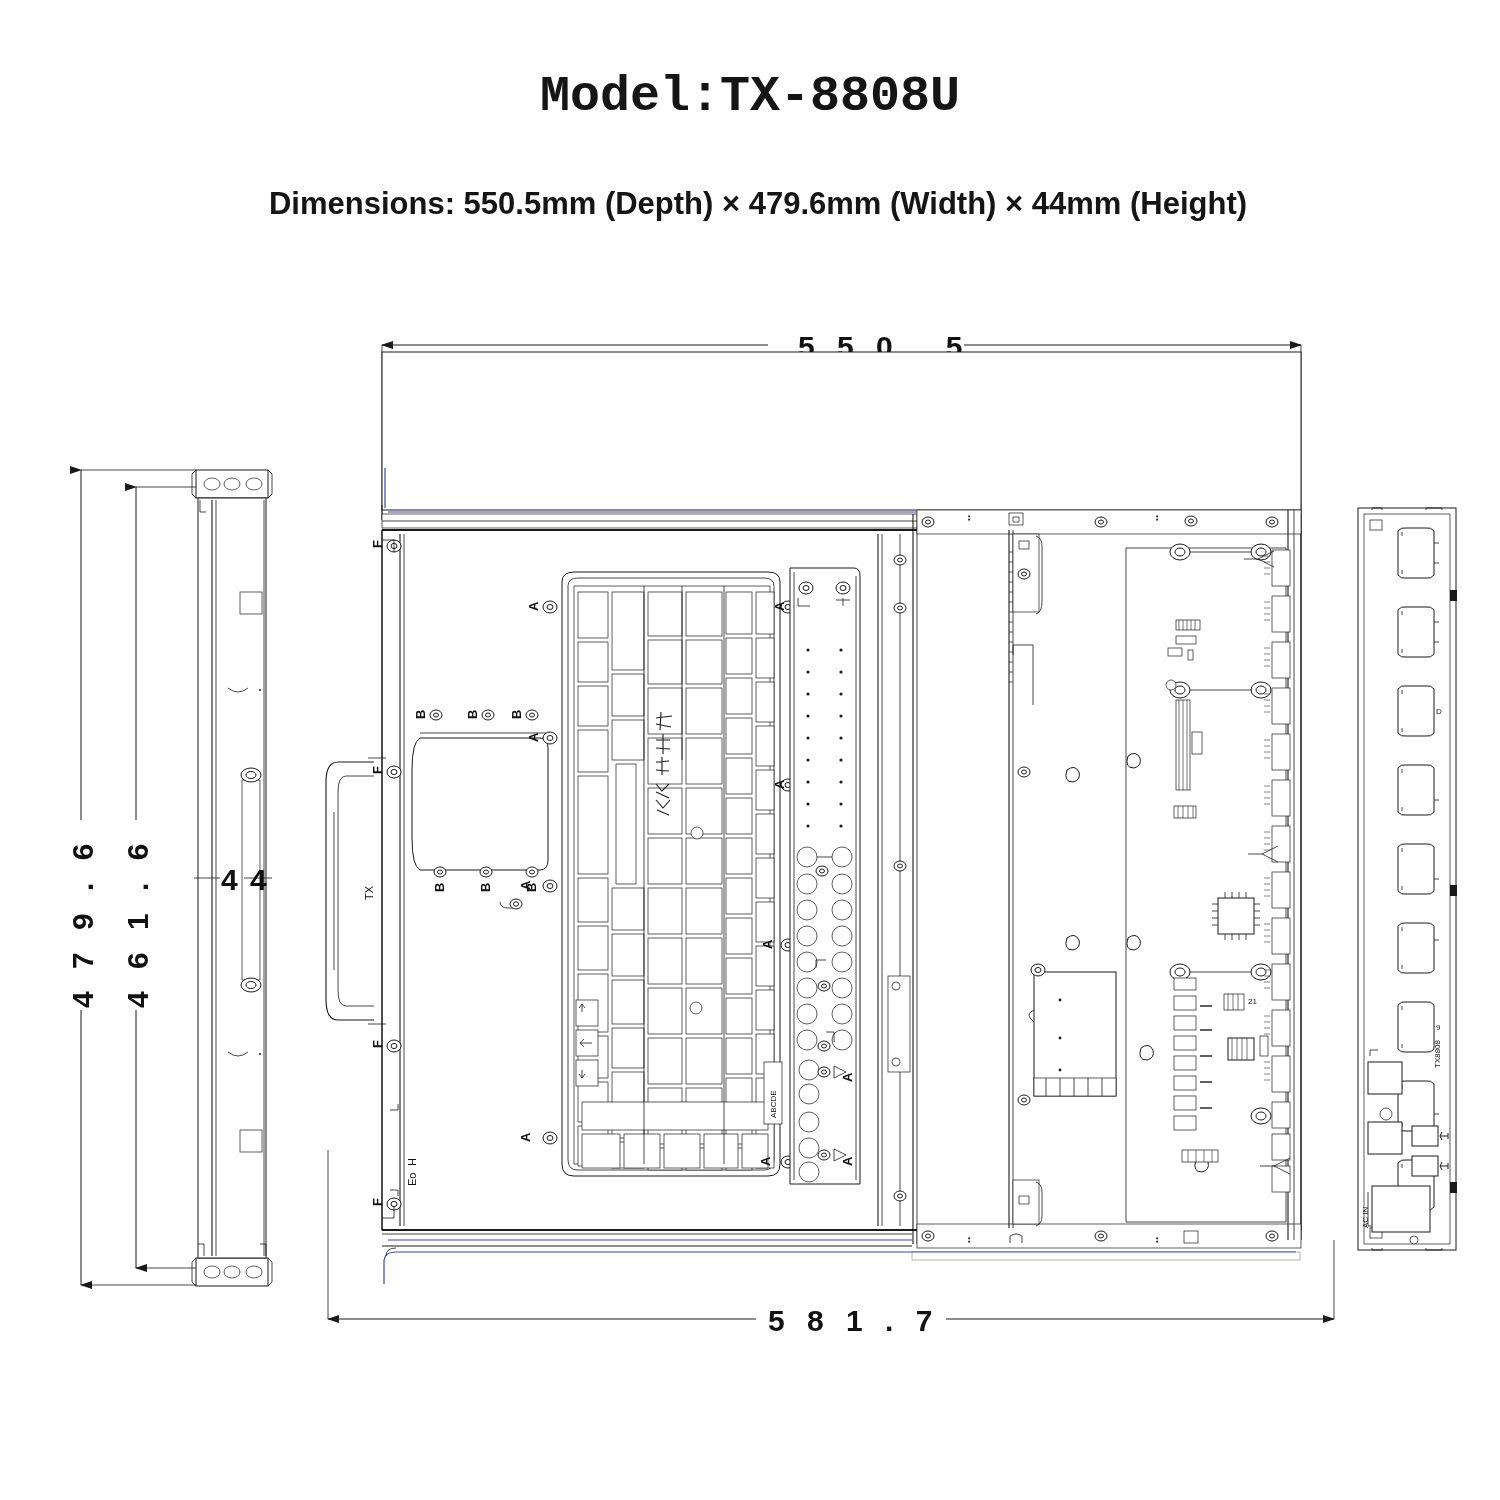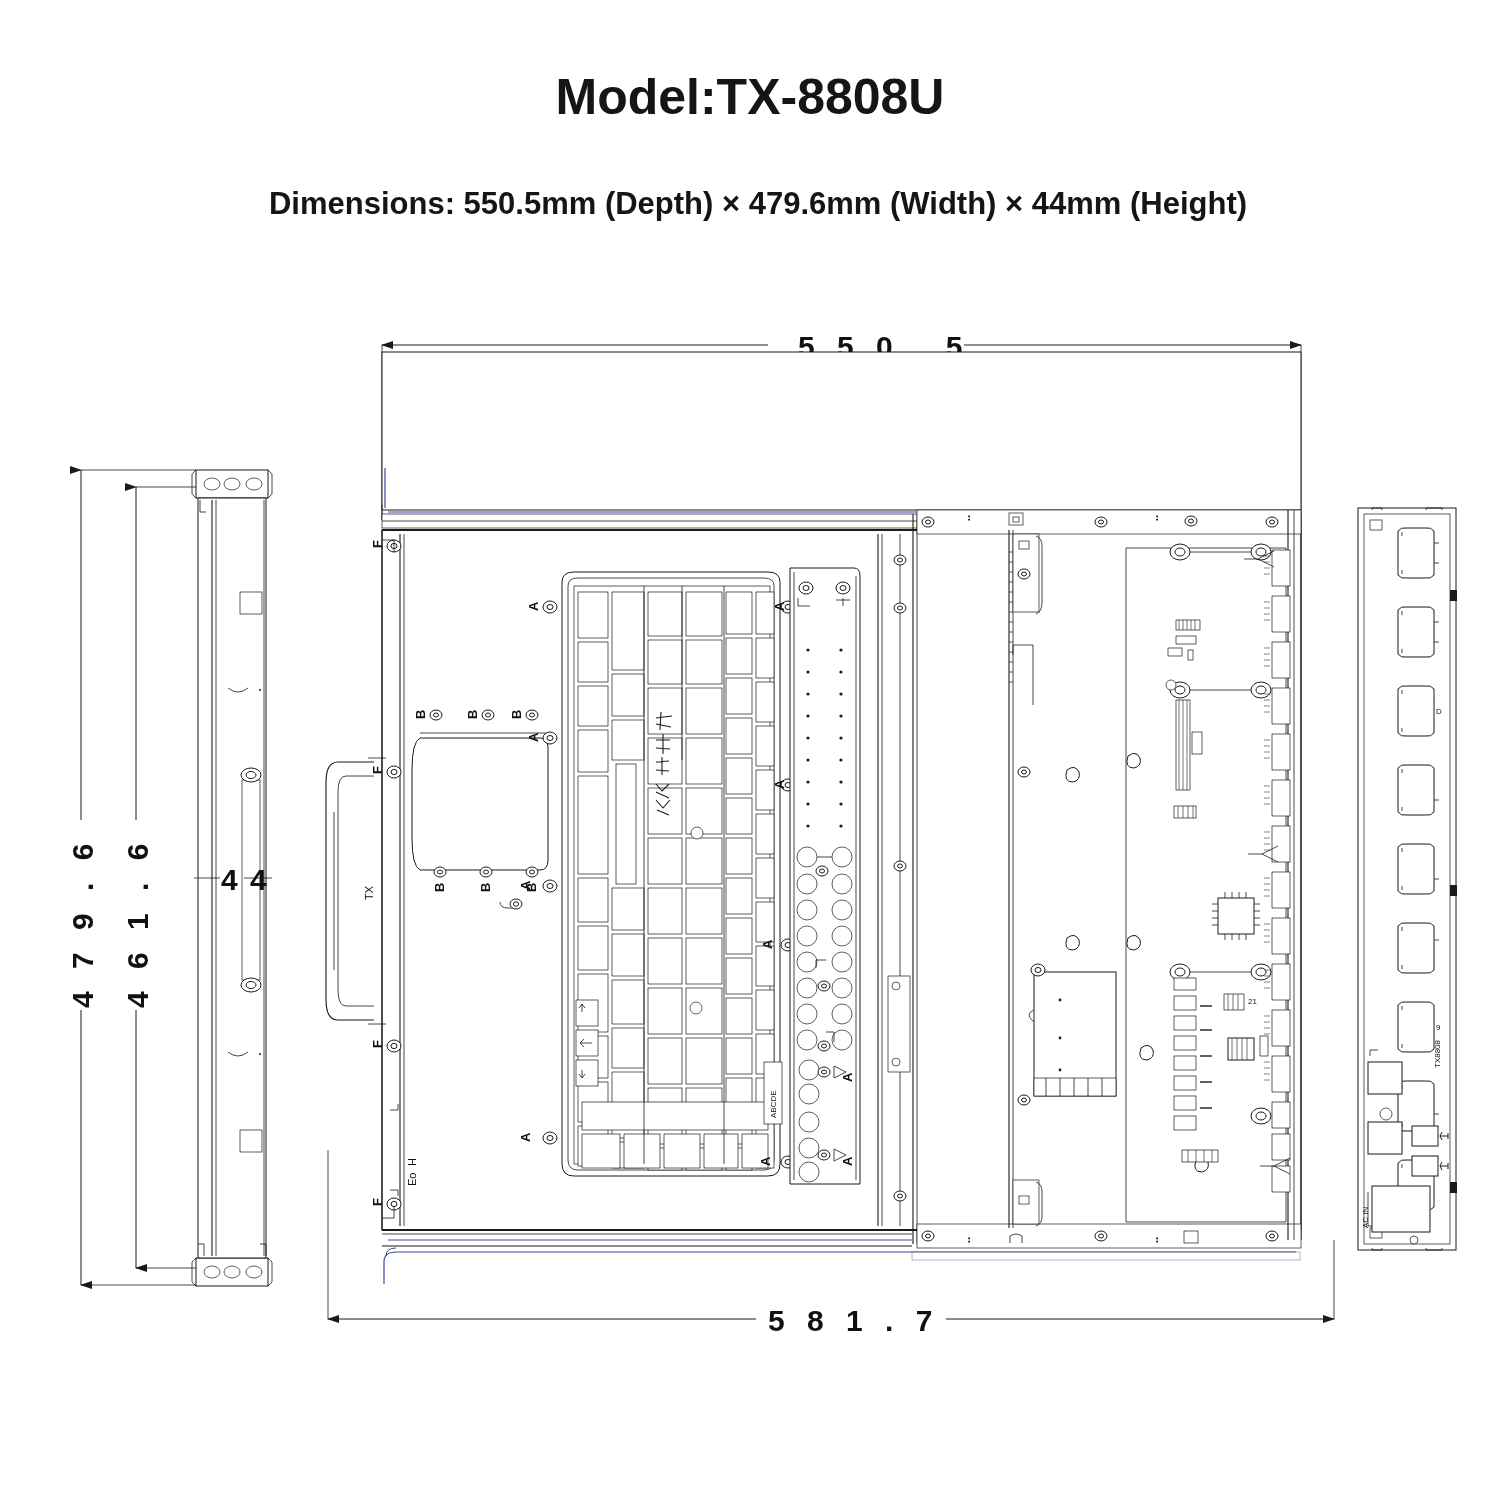--- a/index.html
+++ b/index.html
@@ -13,20 +13,21 @@
     position:relative;
   }
   #page{position:absolute;inset:0;width:1500px;height:1500px;}
 
   .title{
     position:absolute;left:0;right:0;top:68px;
     text-align:center;
     font-size:50px;font-weight:bold;
     letter-spacing:0px;
     color:#151515;
+    font-family:Liberation Mono, monospace;
   }
   .subtitle{
     position:absolute;left:16px;right:0;top:186px;
     text-align:center;
     font-size:31px;font-weight:bold;
     color:#151515;
   }
 
   #drawing{position:absolute;left:16px;top:0;width:1500px;height:1248px;}
   svg{display:block;}

